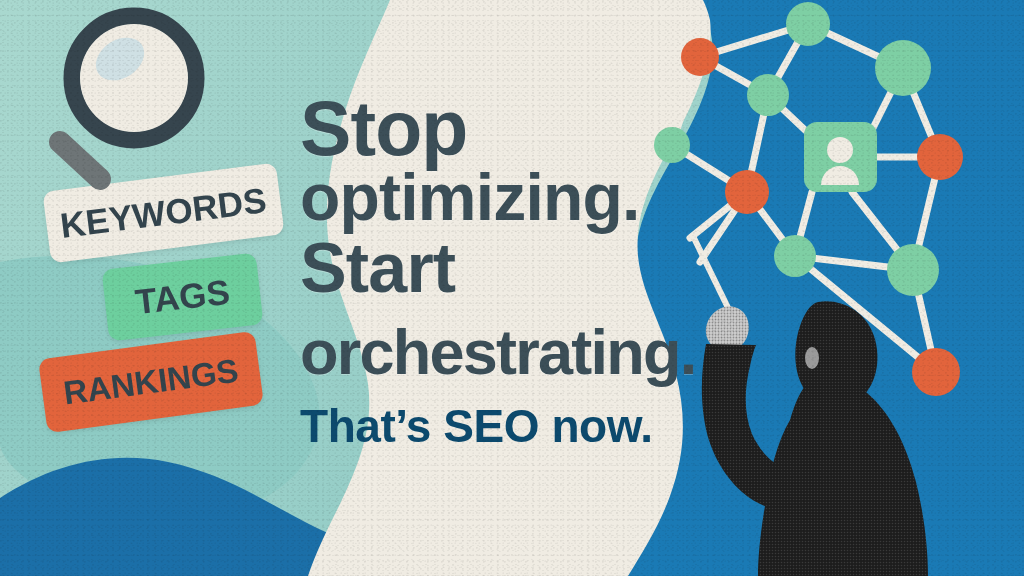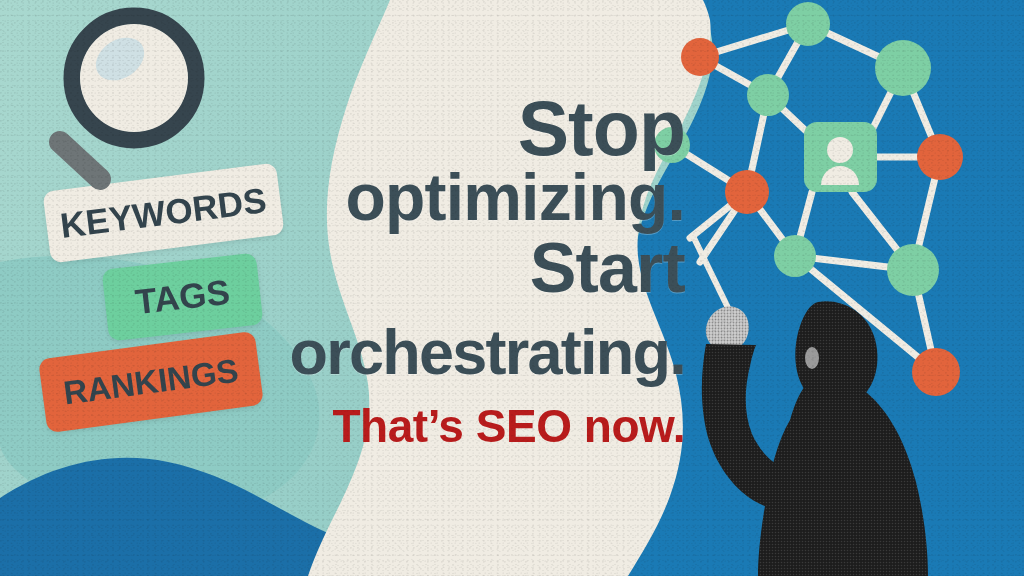--- a/index.html
+++ b/index.html
@@ -36,45 +36,45 @@
       radial-gradient(circle at 34% 71%, rgba(0,0,0,.26) 0 0.6px, transparent 1px),
       radial-gradient(circle at 86% 52%, rgba(0,0,0,.20) 0 0.6px, transparent 1px),
       radial-gradient(circle at 47% 93%, rgba(0,0,0,.24) 0 0.6px, transparent 1px);
     background-size: 7px 7px, 5px 5px, 9px 9px, 6px 6px, 8px 8px;
     z-index: 90;
   }
 
   
   #headline-block {
     position: absolute;
-    left: 281px;
+    left: 300px;
     top: 92px;
     width: 404px;
-    text-align: right;
+    text-align: left;
     z-index: 40;
   }
   .headline-line {
     display: block;
     font-weight: 700;
     color: #3c4f58;
     letter-spacing: -0.012em;
     line-height: .96;
     font-stretch: condensed;
     text-shadow: 0 1px 0 rgba(255,255,255,.25);
   }
   #hl-1 { font-size: 77px; }
   #hl-2 { font-size: 66px; }
   #hl-3 { font-size: 70px; margin-top: 6px; }
   #hl-4 { font-size: 63px; margin-top: 20px; letter-spacing: -0.028em; }
   #subline {
     display: block;
     margin-top: 20px;
     font-size: 46px;
     font-weight: 700;
-    color: #b91c1c;
+    color: #0c4a6e;
     line-height: 1;
     letter-spacing: -0.01em;
   }
 
   
   .tag {
     position: absolute;
     display: flex;
     align-items: center;
     justify-content: center;

